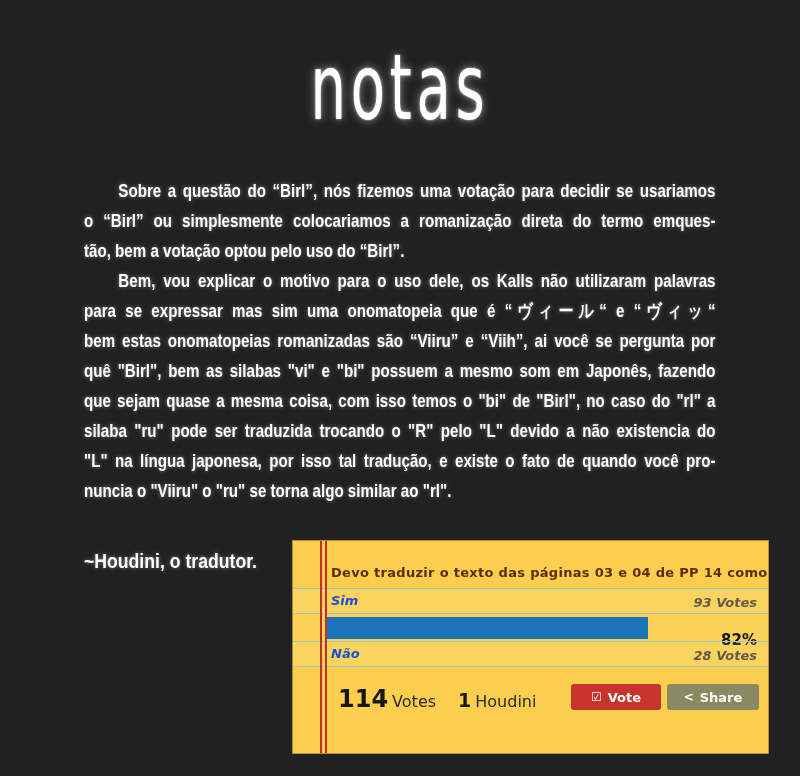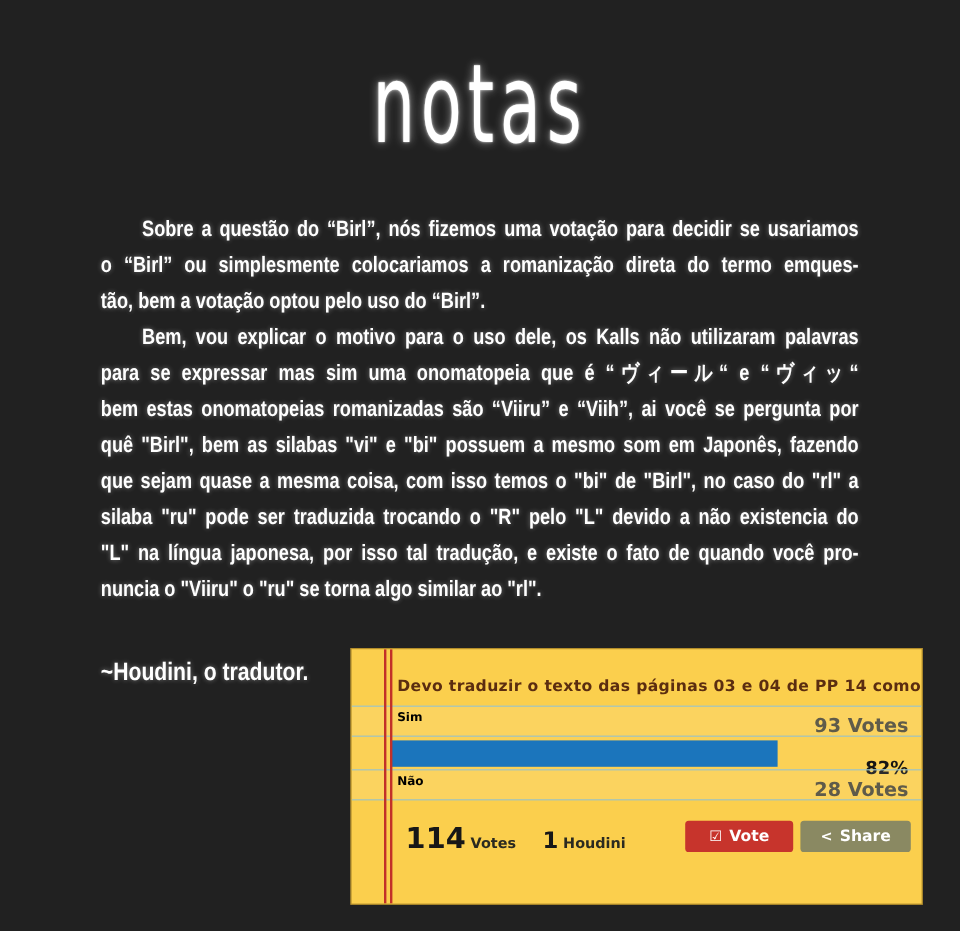--- a/index.html
+++ b/index.html
@@ -46,30 +46,30 @@
   }
   .p-row { position:relative; width:100%; }
   .p-row + .p-row, .opt-label, .opt-bar, .p-footer { border-top:1px solid #9fc4c3; }
   .row-q { height:47px; }
   .q-text {
     position:absolute; left:38px; bottom:8px; right:8px;
     color:#5b2d10; font-weight:bold; font-size:13px; letter-spacing:0.3px;
     white-space:nowrap;
   }
   .opt-label { height:25px; background:rgba(255,255,255,0.10); }
-  .opt-name  { position:absolute; left:38px; top:4px; color:#000000; font-weight:bold; font-size:10px; }
-  .opt-votes { position:absolute; right:11px; top:6px; color:#5f5b4a; font-weight:bold; font-size:16px; }
+  .opt-name  { position:absolute; left:38px; top:4px; color:#1d4ed8; font-weight:bold; font-size:13px;font-style:italic; }
+  .opt-votes { position:absolute; right:11px; top:6px; color:#5f5b4a; font-weight:bold; font-size:13px;font-style:italic; }
   .opt-bar   { height:28px; background:rgba(255,255,255,0.05); }
   .track { position:absolute; left:33px; top:3px; width:393px; height:22px; }
   .fill  { height:100%; }
   .pct   { position:absolute; right:11px; top:17px; color:#141414; font-weight:bold; font-size:15px; }
   .p-footer { height:65px; background:transparent; }
   .totals { position:absolute; left:45px; top:18px; color:#171717; white-space:nowrap; }
   .totals .num-big   { font-size:24px; font-weight:bold;margin-top:12px; }
-  .totals .unit      { font-size:12px; font-weight:bold; color:#2b2a20; margin-left:4px; }
+  .totals .unit      { font-size:16px; font-weight:normal; color:#2b2a20; margin-left:4px; }
   .totals .num-mid   { font-size:19px; font-weight:bold; margin-left:22px; }
   .p-btn {
     position:absolute; top:17px; height:26px; border:none; border-radius:3px;
     color:#ffffff; font-weight:bold; font-size:13px; font-family:"DejaVu Sans", sans-serif;
     cursor:pointer; display:flex; align-items:center; justify-content:center; gap:6px;
   }
   .vote-btn  { left:278px; width:90px; background:#c7342c; }
   .share-btn { right:9px;  width:92px; background:#8a8962; }
   .btn-icon  { font-size:12px; line-height:1; }
 </style>

